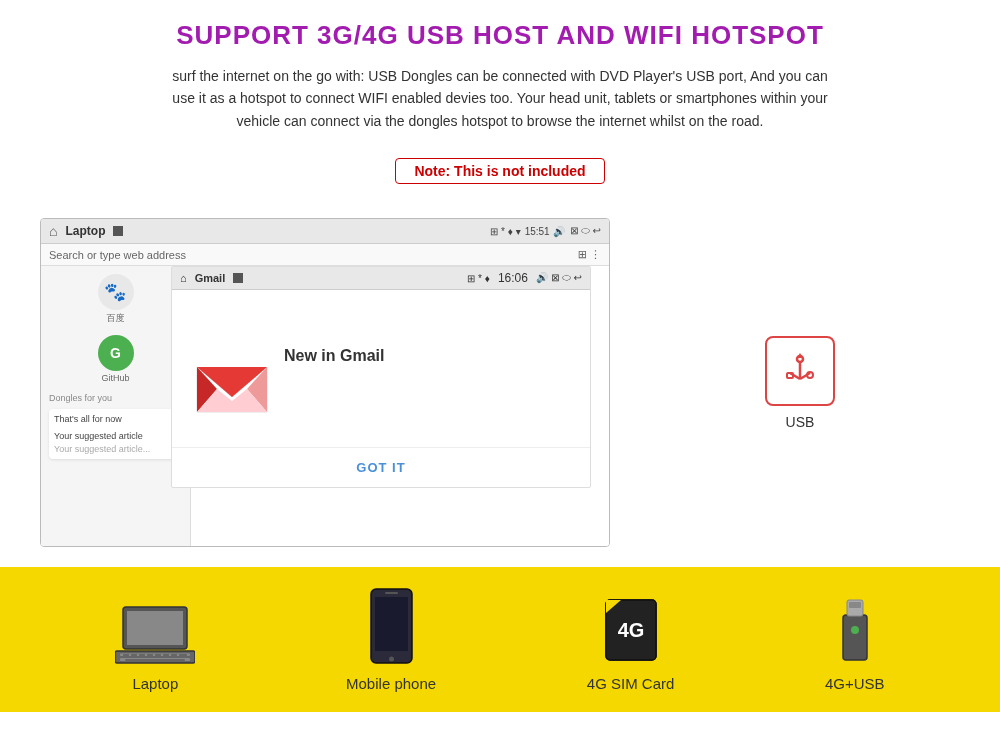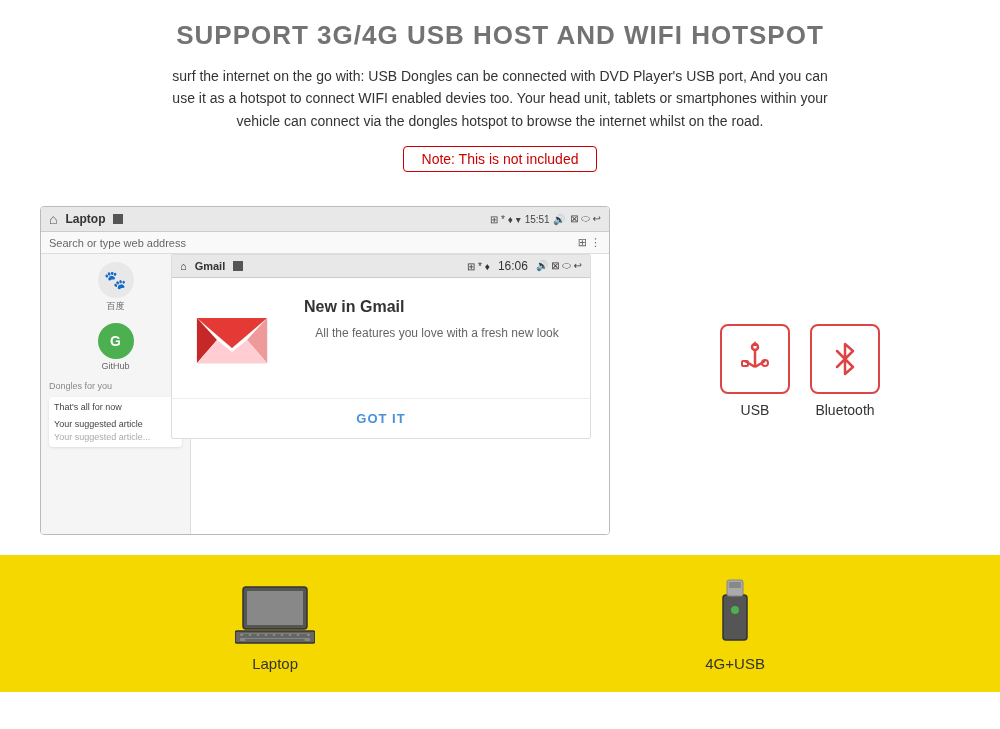--- a/index.html
+++ b/index.html
@@ -15,42 +15,43 @@
       padding: 20px 40px 0 40px;
       background: #fff;
     }
 
     .main-title {
       text-align: center;
       font-size: 26px;
       font-weight: 900;
       letter-spacing: 1px;
       margin-bottom: 14px;
-      color: #737373;
+      color: #a21caf;
     }
 
     .subtitle-text {
       text-align: center;
       font-size: 14px;
       color: #333;
       line-height: 1.6;
       margin-bottom: 14px;
       max-width: 680px;
       margin-left: auto;
       margin-right: auto;
     }
 
     .note-box {
       display: inline-block;
       border: 1.5px solid #c00;
       border-radius: 4px;
       padding: 4px 18px;
       color: #c00;
       font-size: 14px;
-      margin: 0 auto 18px auto;
+      margin: 12px auto 18px auto;
+      font-weight: bold;
     }
 
     .note-container {
       text-align: center;
       margin-bottom: 16px;
     }
 
     .middle-section {
       display: flex;
       flex-direction: row;
@@ -191,21 +192,22 @@
       gap: 8px;
       font-size: 11px;
       color: #333;
       border-bottom: 1px solid #ccc;
     }
 
     .gmail-body {
       padding: 20px;
       display: flex;
       align-items: flex-start;
-      gap: 32px;
+      gap: 12px;
+      margin-top: 37px;
     }
 
     .gmail-logo {
       width: 80px;
       height: 80px;
       flex-shrink: 0;
     }
 
     .gmail-content {
       flex: 1;
@@ -399,21 +401,20 @@
             <svg class="gmail-logo" viewBox="0 0 80 80">
               <rect width="80" height="80" fill="#fff" rx="4"></rect>
               <polygon points="5,20 40,50 75,20 75,65 5,65" fill="#fff" stroke="#ddd" stroke-width="1"></polygon>
               <polygon points="5,20 40,50 75,20" fill="#e53935"></polygon>
               <polygon points="5,20 5,65 25,42" fill="#c62828"></polygon>
               <polygon points="75,20 75,65 55,42" fill="#ef9a9a"></polygon>
               <polygon points="5,65 75,65 55,42 40,54 25,42" fill="#ffcdd2"></polygon>
             </svg>
             <div class="gmail-content">
               <div class="gmail-title">New in Gmail</div>
-              <div class="gmail-desc">All the features you love with a fresh new look</div>
             </div>
           </div>
           <div class="gmail-got-it">GOT IT</div>
         </div>
       </div>
     </div>
 
     <div class="icons-section">
       <div class="icon-row">
 
@@ -427,29 +428,20 @@
               <line x1="20" y1="28" x2="30" y2="22" stroke="#d44" stroke-width="2.5"></line>
               <rect x="7" y="22" width="6" height="5" rx="1" fill="none" stroke="#d44" stroke-width="2"></rect>
               <circle cx="30" cy="24" r="3" fill="none" stroke="#d44" stroke-width="2"></circle>
 
               <polygon points="20,2 17,7 23,7" fill="#d44"></polygon>
             </svg>
           </div>
           <span class="icon-label">USB</span>
         </div>
 
-        <div class="icon-item">
-          <div class="icon-box bt-icon">
-            <svg viewBox="0 0 40 40" width="40" height="40">
-
-              <polyline points="12,28 28,12 20,5 20,35 28,28 12,12" fill="none" stroke="#d44" stroke-width="2.5" stroke-linejoin="round" stroke-linecap="round"></polyline>
-            </svg>
-          </div>
-          <span class="icon-label">Bluetooth</span>
-        </div>
 
 
       </div>
     </div>
 
   </div>
 </div>
 
 <div class="bottom-section">
 
@@ -473,21 +465,42 @@
       <rect x="40" y="49" width="6" height="2" rx="0.5" fill="#666"></rect>
       <rect x="48" y="49" width="6" height="2" rx="0.5" fill="#666"></rect>
       <rect x="56" y="49" width="6" height="2" rx="0.5" fill="#666"></rect>
       <rect x="64" y="49" width="8" height="2" rx="0.5" fill="#666"></rect>
       <rect x="10" y="54" width="60" height="2" rx="1" fill="#666"></rect>
     </svg>
     <span class="device-label">Laptop</span>
   </div>
 
 
-
+  <div class="device-item">
+    <svg class="phone-icon" viewBox="0 0 45 78">
+      <rect x="2" y="2" width="41" height="74" rx="5" fill="#2a2a3a" stroke="#111" stroke-width="1.5"></rect>
+      <rect x="6" y="10" width="33" height="54" fill="#1a1a2e"></rect>
+      <circle cx="22.5" cy="72" r="2.5" fill="#555"></circle>
+      <rect x="16" y="5" width="13" height="2" rx="1" fill="#555"></rect>
+    </svg>
+    <span class="device-label">Mobile phone</span>
+  </div>
+
+  <div class="device-item">
+    <svg class="sim-icon" viewBox="0 0 60 70">
+      <rect x="5" y="5" width="50" height="60" rx="4" fill="#222" stroke="#111" stroke-width="1.5"></rect>
+
+      <polygon points="5,5 20,5 5,18" fill="#f5d800"></polygon>
+      <rect x="5" y="5" width="50" height="60" rx="4" fill="#222" stroke="#111" stroke-width="1.5"></rect>
+      <polygon points="5,5 20,5 5,18" fill="#f5d800"></polygon>
+
+      <text x="30" y="42" text-anchor="middle" fill="#fff" font-size="20" font-weight="bold" font-family="Arial">4G</text>
+    </svg>
+    <span class="device-label">4G SIM Card</span>
+  </div>
 
   <div class="device-item">
     <svg class="usb-drive-icon" viewBox="0 0 40 70">
 
       <rect x="8" y="20" width="24" height="45" rx="3" fill="#555" stroke="#333" stroke-width="1.5"></rect>
 
       <rect x="12" y="5" width="16" height="16" rx="2" fill="#aaa" stroke="#888" stroke-width="1"></rect>
       <rect x="14" y="7" width="12" height="6" rx="1" fill="#888"></rect>
 
       <circle cx="20" cy="35" r="4" fill="#4caf50"></circle>

